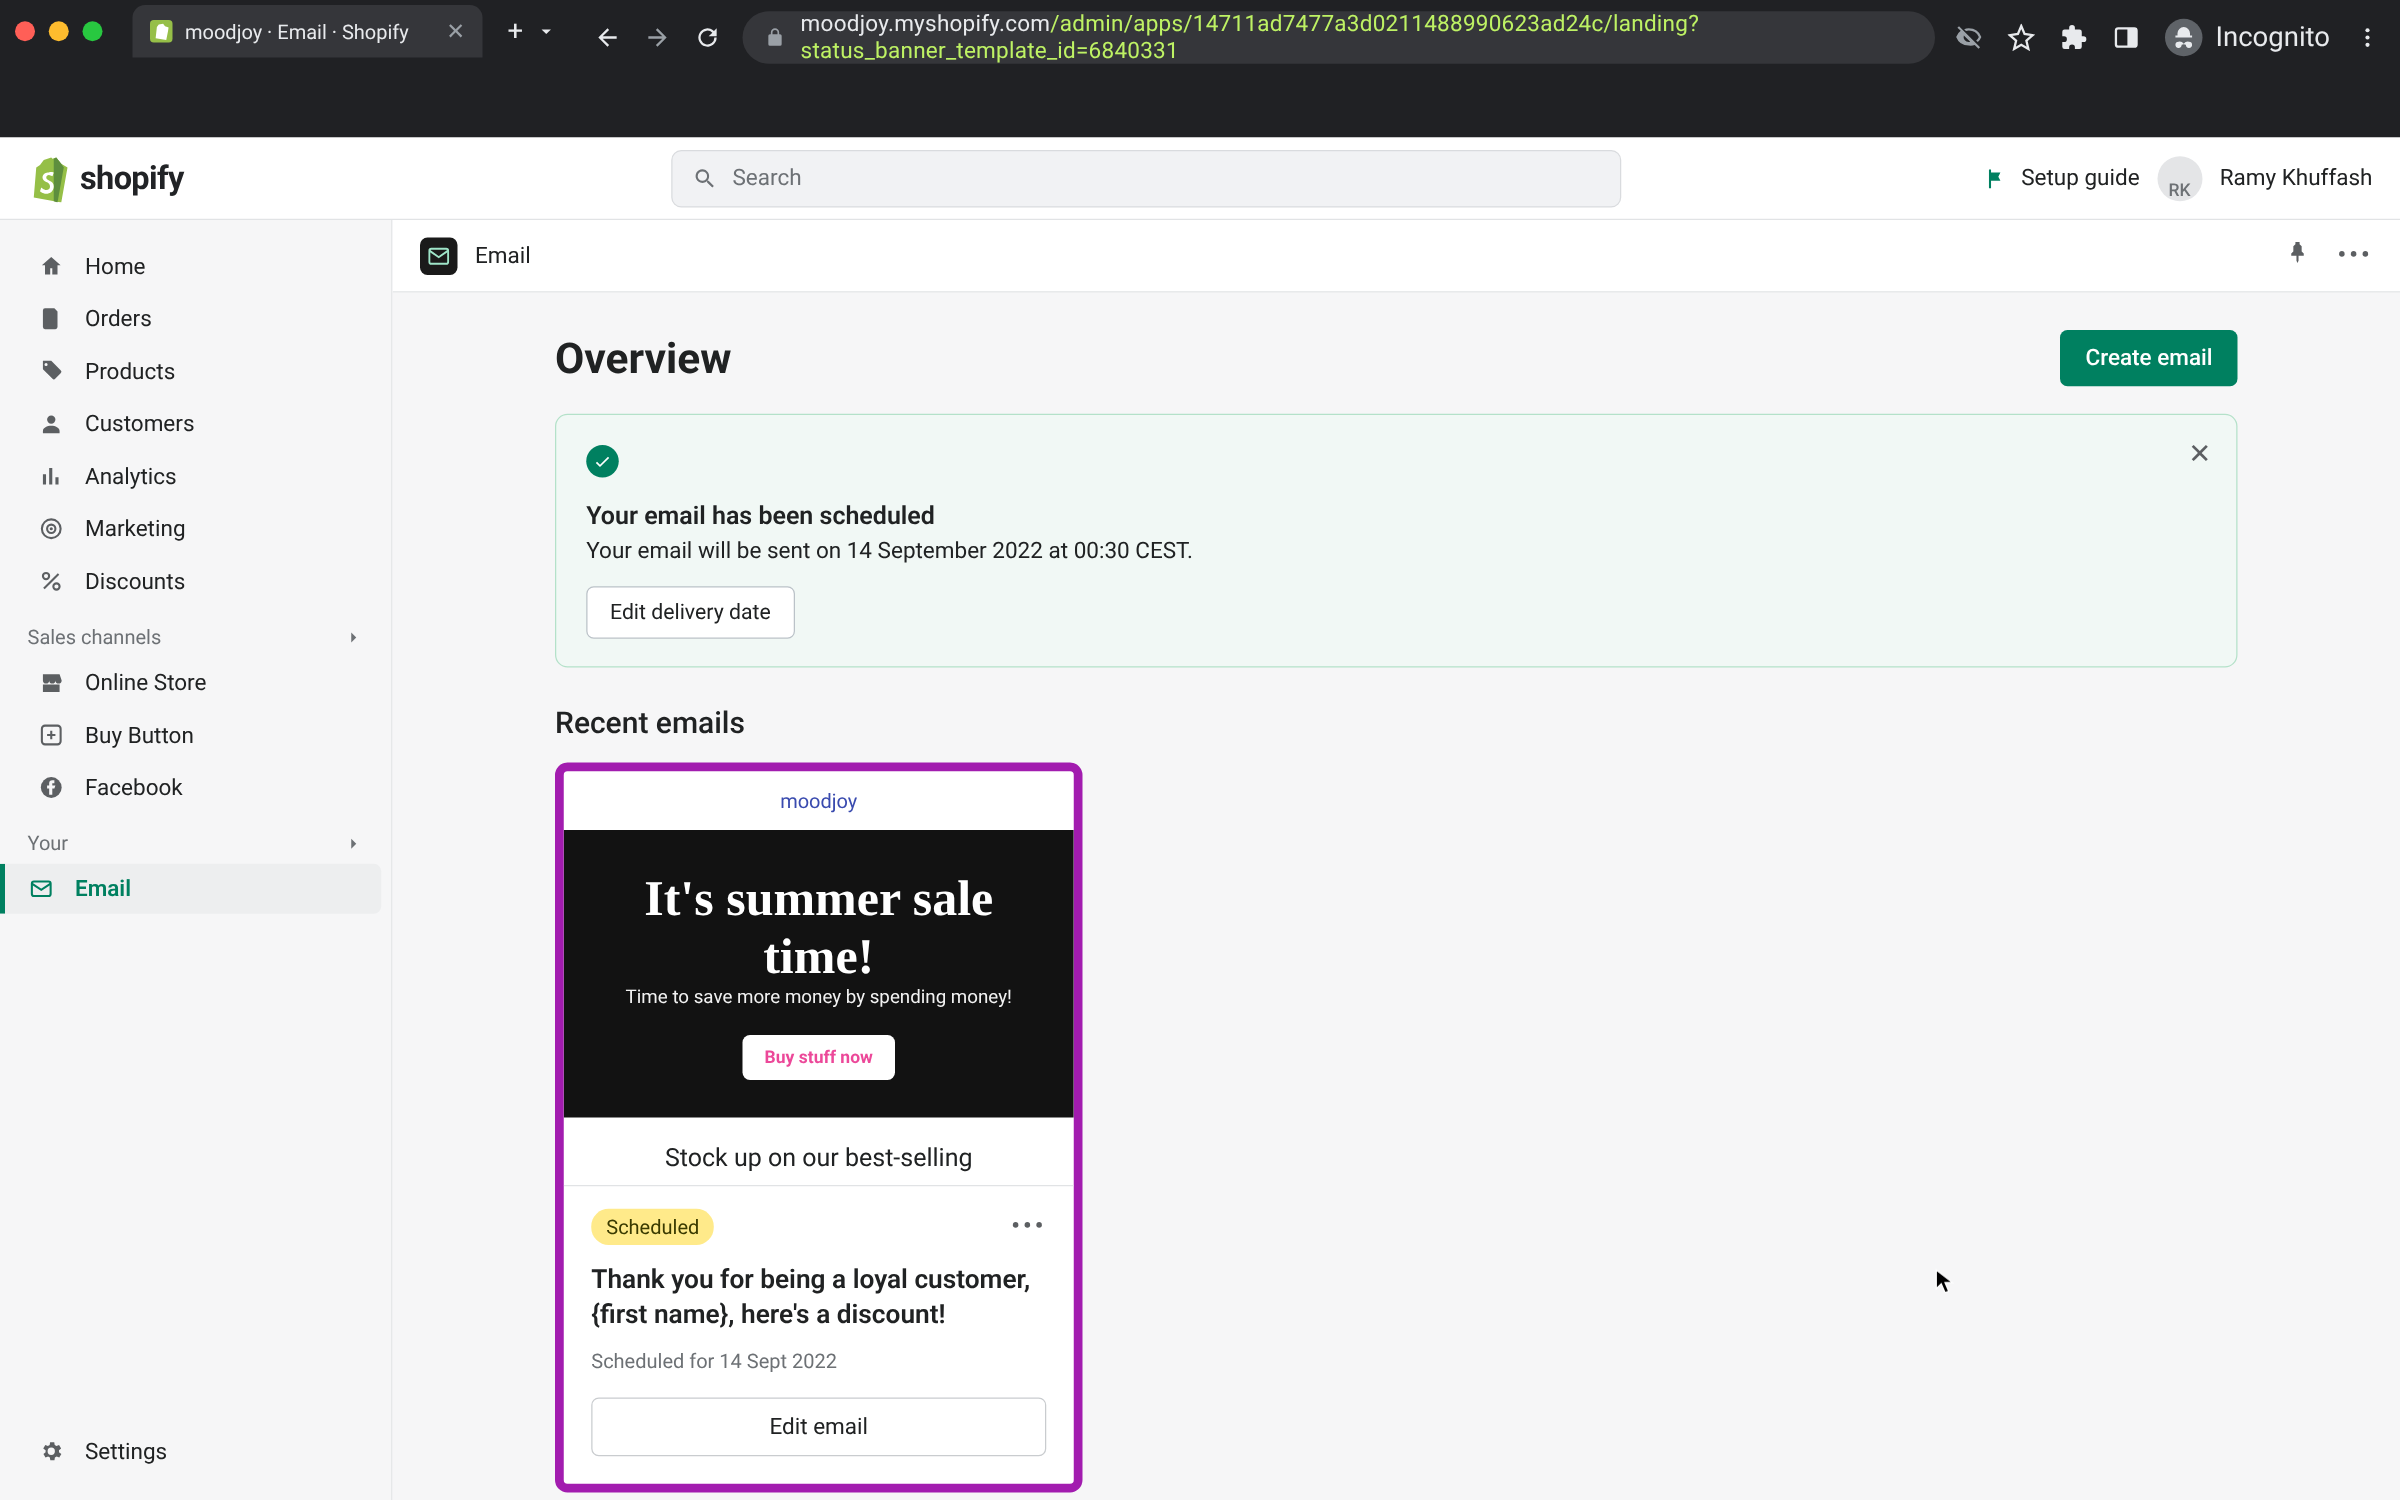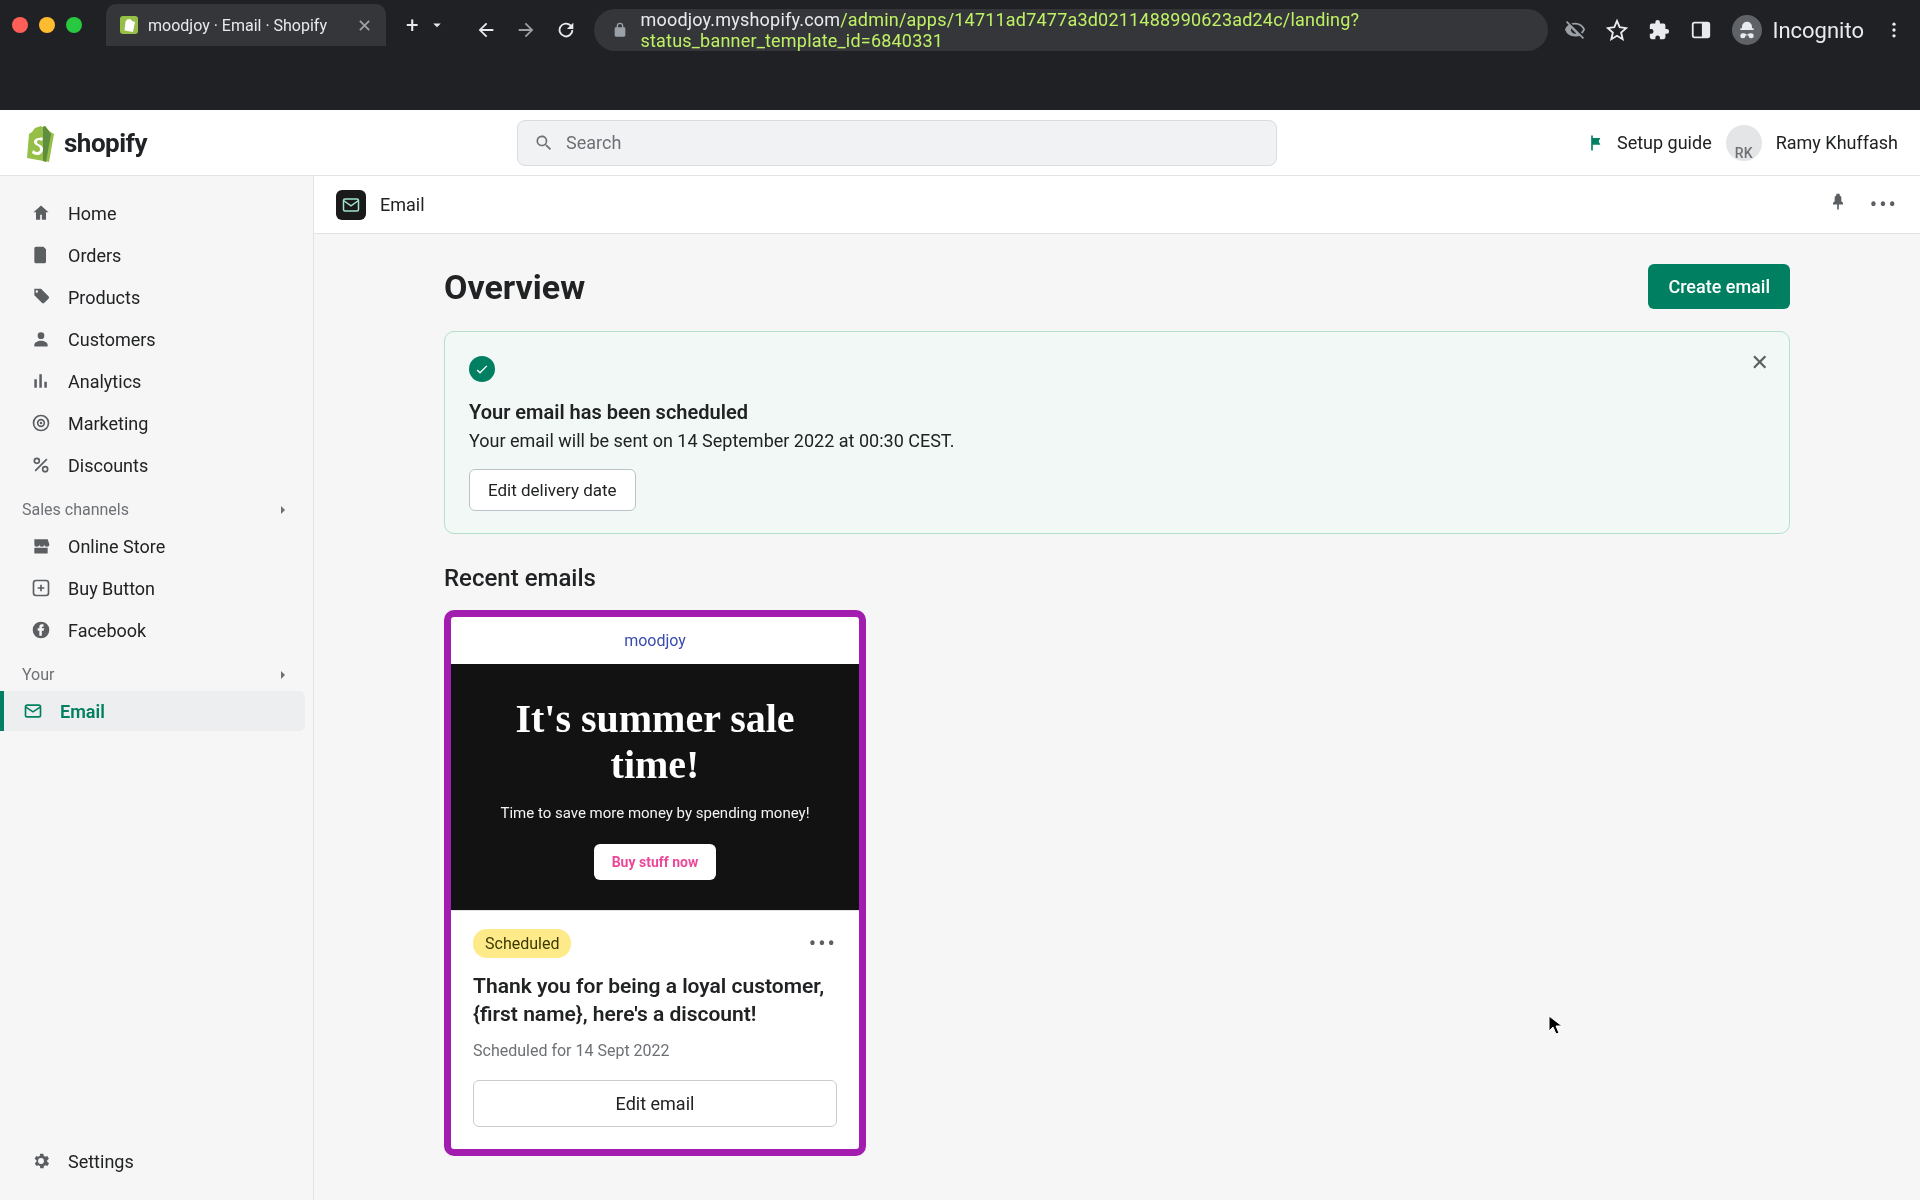--- a/index.html
+++ b/index.html
@@ -22,21 +22,21 @@
     .nav-btn.active { color: #e8eaed; }
     .url-box { flex: 1; background: #35363a; border-radius: 24px; height: 42px; display: flex; align-items: center; padding: 0 18px; gap: 12px; color: #9aa0a6; font-size: 18px; }
     .url-box .lock { color: #9aa0a6; }
     .url-text { color: #e8eaed; letter-spacing: 0.2px; }
     .url-text .dim { color: #bef264; }
     .chrome-actions { display: flex; gap: 20px; align-items: center; color: #e8eaed; }
     .incognito-pill { display: flex; align-items: center; gap: 10px; font-size: 22px; }
     .incog-avatar { width: 30px; height: 30px; border-radius: 50%; background: #5f6368; display: flex; align-items: center; justify-content: center; }
 
     
-    .shopify-bar { height: 66px; background: #fff; border-bottom: 1px solid #e1e3e5; display: flex; align-items: center; padding: 0 22px; }
+    .shopify-bar { height: 66px; background: #fff; border-bottom: 1px solid #e1e3e5; display: flex; align-items: center; padding: 0 22px; gap: 20px; }
     .shopify-logo { display: flex; align-items: center; gap: 8px; }
     .logo-bag { width: 34px; height: 38px; position: relative; }
     .logo-text { font-size: 26px; font-weight: 700; color: #212326; letter-spacing: -0.5px; }
     .search-wrap { flex: 0 0 auto; margin-left: 370px; }
     .search-box { width: 760px; height: 46px; background: #f1f2f4; border: 1px solid #d9dbde; border-radius: 8px; display: flex; align-items: center; padding: 0 16px; gap: 12px; color: #6d7175; font-size: 18px; }
     .right-actions { margin-left: auto; display: flex; align-items: center; gap: 14px; font-size: 18px; color: #202223; }
     .setup-guide { display: flex; align-items: center; gap: 10px; }
     .flag-icon { color: #008060; }
     .user-avatar { width: 36px; height: 36px; border-radius: 50%; background: #e4e5e7; color: #6d7175; font-size: 14px; display: flex; align-items: flex-end; justify-content: center; font-weight: 500; }
 
@@ -70,21 +70,21 @@
     .banner-title { font-size: 20px; font-weight: 600; color: #202223; margin-bottom: 6px; }
     .banner-text { font-size: 18px; color: #202223; margin-bottom: 18px; }
     .banner-close { position: absolute; top: 18px; right: 20px; color: #5c5f62; font-size: 22px; cursor: pointer; }
     .btn-secondary { background: #fff; border: 1px solid #bbc2c8; padding: 10px 18px; border-radius: 6px; font-size: 17px; cursor: pointer; color: #202223; }
 
     .section-title { font-size: 24px; font-weight: 500; color: #202223; margin-bottom: 18px; }
 
     .email-card { width: 422px; background: #fff; border: 7px solid #a21caf; border-radius: 10px; overflow: hidden; }
     .preview-head { text-align: center; padding: 14px; font-size: 16px; color: #3a4baf; }
     .preview-hero { background: #121212; color: #fff; text-align: center; padding: 32px 20px 30px; }
-    .preview-hero h2 { font-family: Georgia, serif; font-size: 40px; font-weight: 800; line-height: 1.15; margin-bottom: 16px; }
+    .preview-hero h2 { font-family: Georgia, serif; font-size: 40px; font-weight: 800; line-height: 1.15; }
     .preview-hero p { font-size: 15px; margin-bottom: 22px; opacity: 0.95; }
     .preview-cta { display: inline-block; background: #fff; color: #ec4899; padding: 10px 18px; border-radius: 6px; font-size: 14px; font-weight: 700; }
     .preview-sub { text-align: center; padding: 20px 16px 10px; font-size: 20px; color: #202223; }
 
     .card-body { padding: 18px 22px 22px; border-top: 1px solid #e1e3e5; }
     .badge-row { display: flex; align-items: center; justify-content: space-between; margin-bottom: 14px; }
     .badge { background: #ffea8a; color: #3a3a00; padding: 5px 12px; border-radius: 14px; font-size: 16px; }
     .card-title { font-size: 21px; font-weight: 600; color: #202223; line-height: 1.35; margin-bottom: 12px; }
     .card-sched { font-size: 16px; color: #6d7175; margin-bottom: 20px; }
     .btn-block { width: 100%; text-align: center; background: #fff; border: 1px solid #c9cccf; padding: 12px; border-radius: 6px; font-size: 18px; cursor: pointer; color: #202223; }
@@ -393,20 +393,21 @@
       <div class="section-title">Recent emails</div>
 
       <div class="email-card">
         <div>
           <div class="preview-head">moodjoy</div>
           <div class="preview-hero">
             <h2>It's summer sale time!</h2>
             <p>Time to save more money by spending money!</p>
             <span class="preview-cta">Buy stuff now</span>
           </div>
+          <div class="preview-sub">Stock up on our best-selling</div>
         </div>
         <div class="card-body">
           <div class="badge-row">
             <span class="badge">Scheduled</span>
             <span class="dots">•••</span>
           </div>
           <div class="card-title">Thank you for being a loyal customer, {first name}, here's a discount!</div>
           <div class="card-sched">Scheduled for 14 Sept 2022</div>
           <button class="btn-block">Edit email</button>
         </div>

